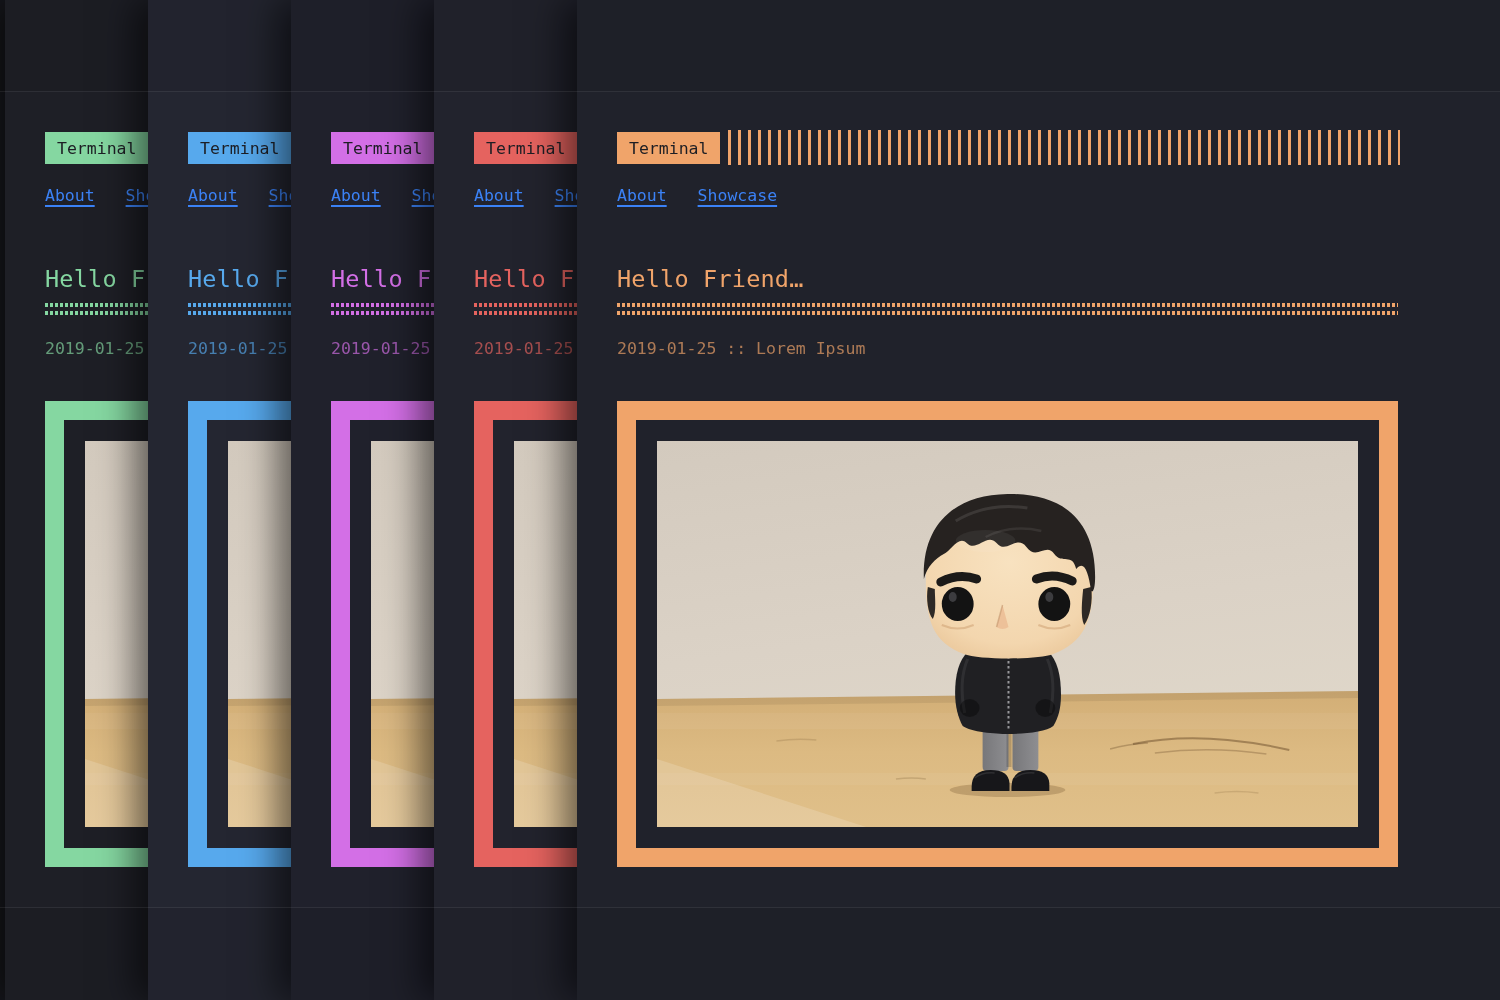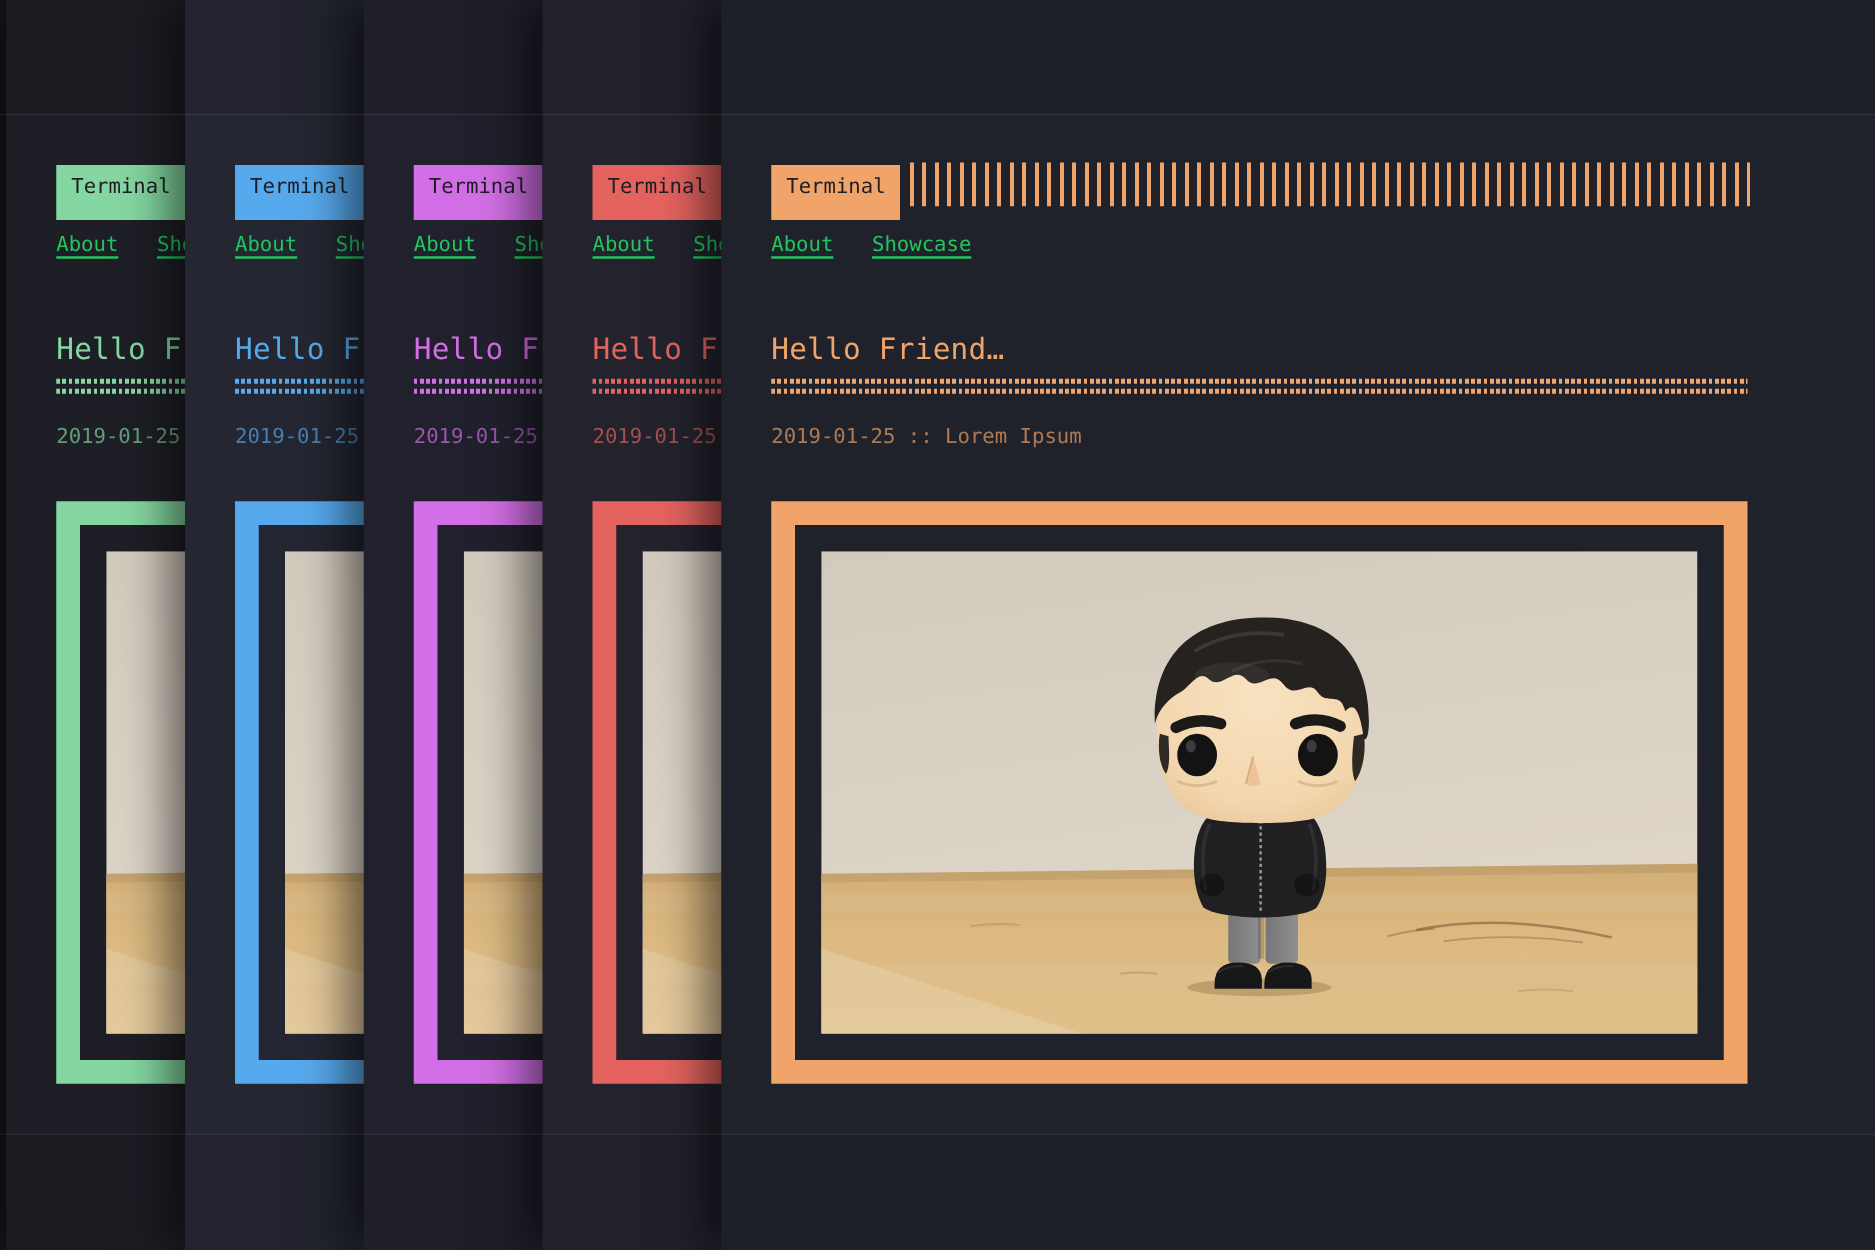--- a/index.html
+++ b/index.html
@@ -9,27 +9,27 @@
 
   
   .panel{position:absolute;top:0;height:1000px;width:1500px;
          box-shadow:-14px 0 34px rgba(0,0,0,.55);}
   .panel:nth-of-type(1){left:5px;}
   .panel:nth-of-type(2){left:148px;}
   .panel:nth-of-type(3){left:291px;}
   .panel:nth-of-type(4){left:434px;}
   .panel:nth-of-type(5){left:577px;}
 
-  .chip{position:absolute;left:40px;top:132px;height:44px;line-height:33px;
+  .chip{position:absolute;left:40px;top:132px;height:32px;line-height:33px;
         padding:0 12px;background:var(--accent);color:#1d1e24;font-size:16.5px;
         text-decoration:none;display:inline-block;}
   .bars{position:absolute;left:151px;top:130px;width:672px;height:35px;
         background:repeating-linear-gradient(90deg,var(--accent) 0 3px,transparent 3px 10px);}
   .nav{position:absolute;left:40px;top:186px;font-size:16.5px;white-space:nowrap;}
-  .nav a{color:#22c55e;text-decoration:underline;text-decoration-thickness:1.5px;
+  .nav a{color:#3b82f6;text-decoration:underline;text-decoration-thickness:1.5px;
          text-underline-offset:4px;margin-right:21px;}
   .title{position:absolute;left:40px;top:265px;margin:0;font-size:23.5px;font-weight:400;
          color:var(--accent);white-space:nowrap;letter-spacing:.2px;}
   .sep{position:absolute;left:40px;top:303px;width:781px;height:12px;
        background-image:
          repeating-linear-gradient(90deg,var(--accent) 0 3px,transparent 3px 5px),
          repeating-linear-gradient(90deg,var(--accent) 0 3px,transparent 3px 5px);
        background-size:100% 4px,100% 4px;background-position:0 0,0 8px;
        background-repeat:no-repeat,no-repeat;}
   .meta{position:absolute;left:40px;top:339px;font-size:16.5px;color:var(--accent);

